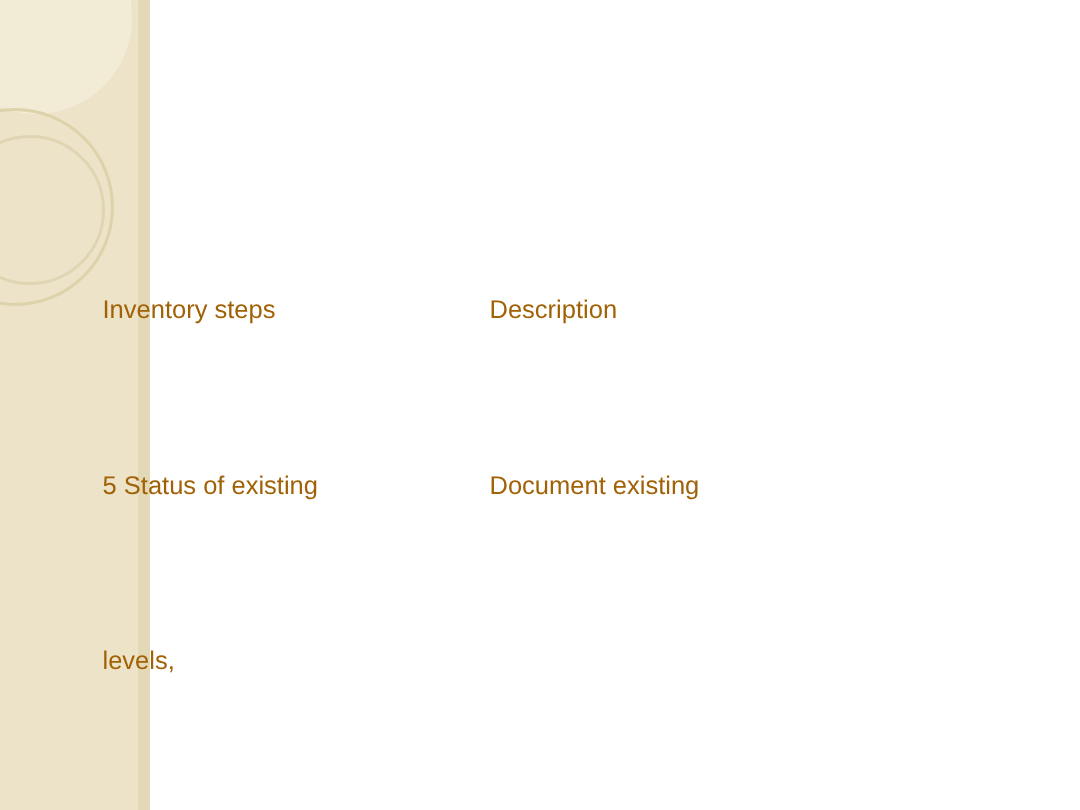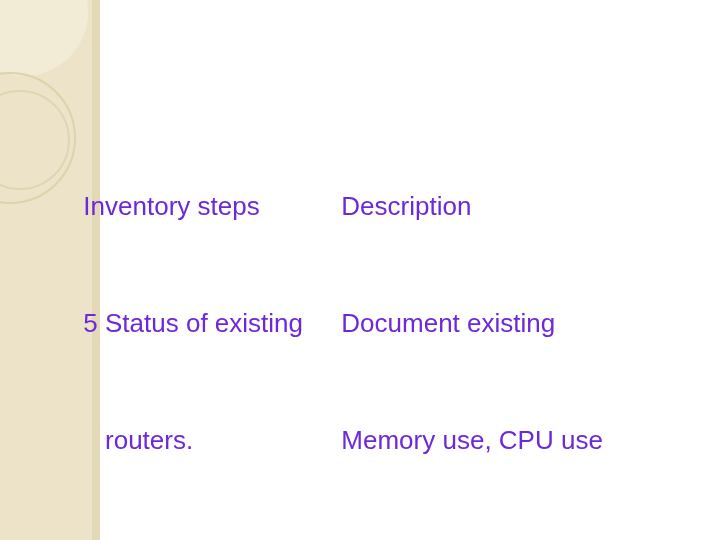--- a/index.html
+++ b/index.html
@@ -77,22 +77,22 @@
   
   .content {
     position: absolute;
     left: 40px;
     top: 148px;
     width: 670px;
   }
   .row {
     display: block;
     white-space: pre;
-    color: #6d28d9;
-    font-size: 26px;
+    color: #a16207;
+    font-size: 17px;
     line-height: 39px;
     font-family: "Liberation Sans", sans-serif;
   }
   .col-a {
     display: inline-block;
     width: 258px;
     vertical-align: top;
     white-space: pre;
   }
   .col-b {
@@ -116,19 +116,22 @@
   <div class="content">
 
     <div class="row">
       <span class="col-a">Inventory steps</span><span class="col-b">Description</span>
     </div>
 
     <div class="row">
       <span class="col-a">5 Status of existing</span><span class="col-b">Document existing</span>
     </div>
 
+    <div class="row">
+      <span class="col-a">levels,</span><span class="col-b"></span>
+    </div>
 
     <div class="row">
       <span class="col-a">   routers.</span><span class="col-b">Memory use, CPU use</span>
     </div>
 
   </div>
 </div>
 
 </body></html>

